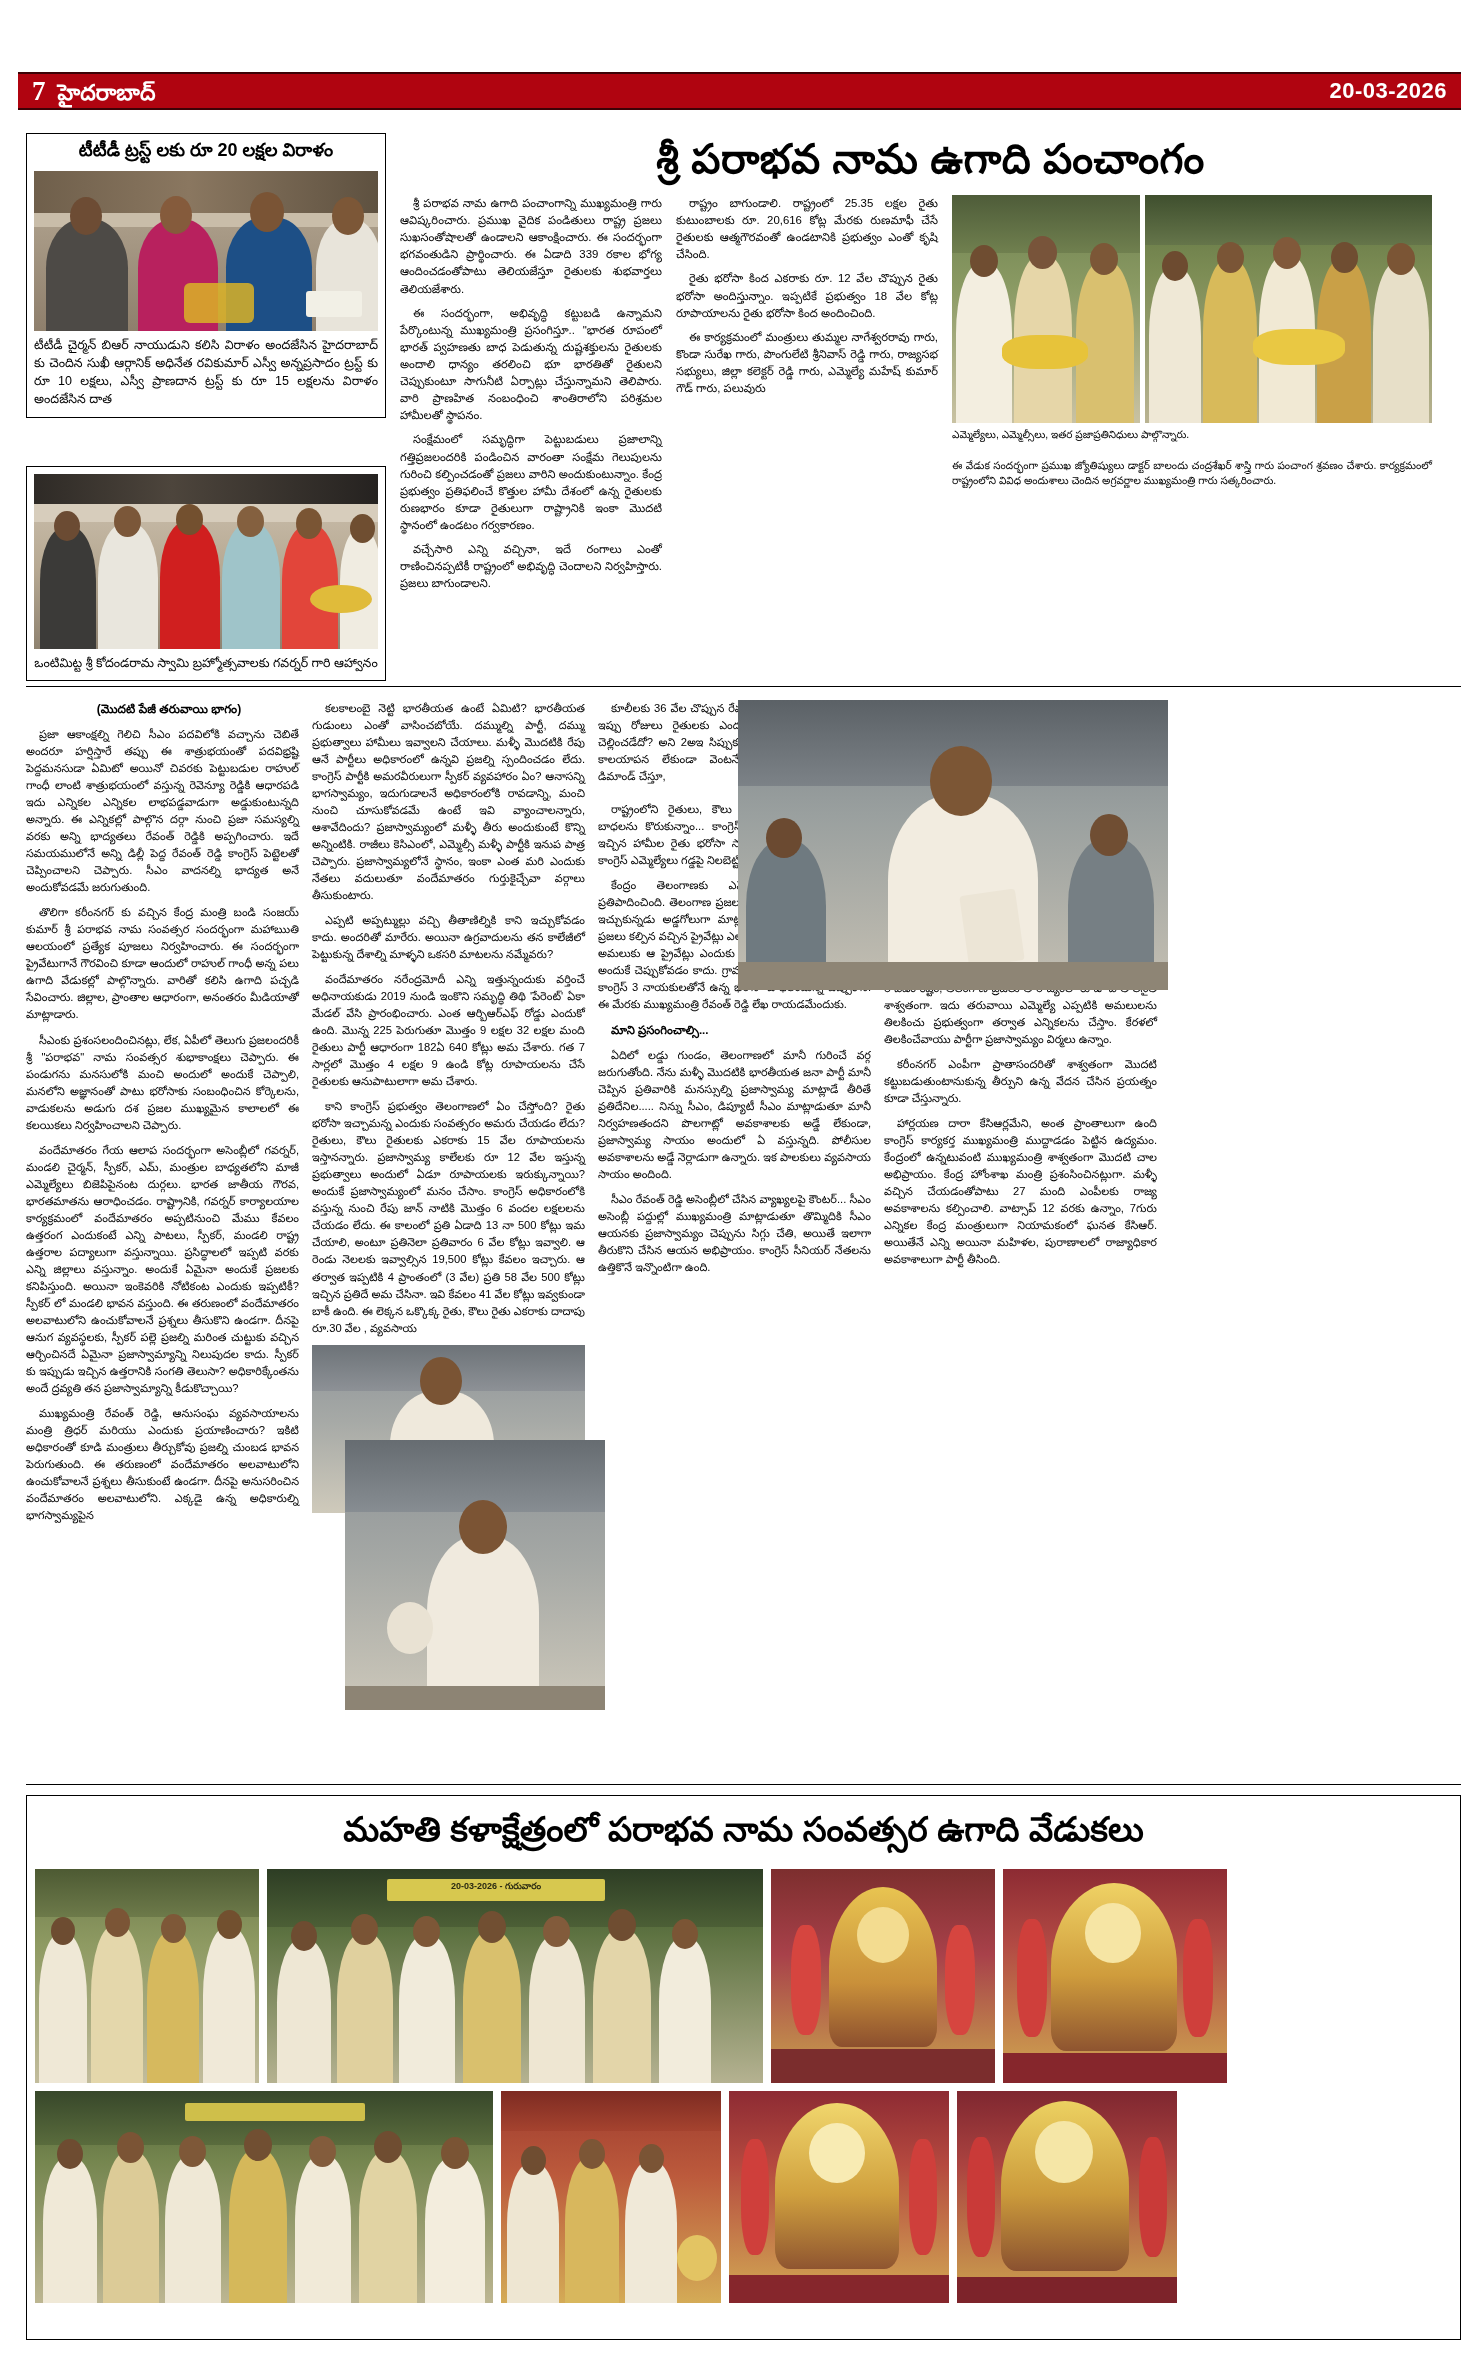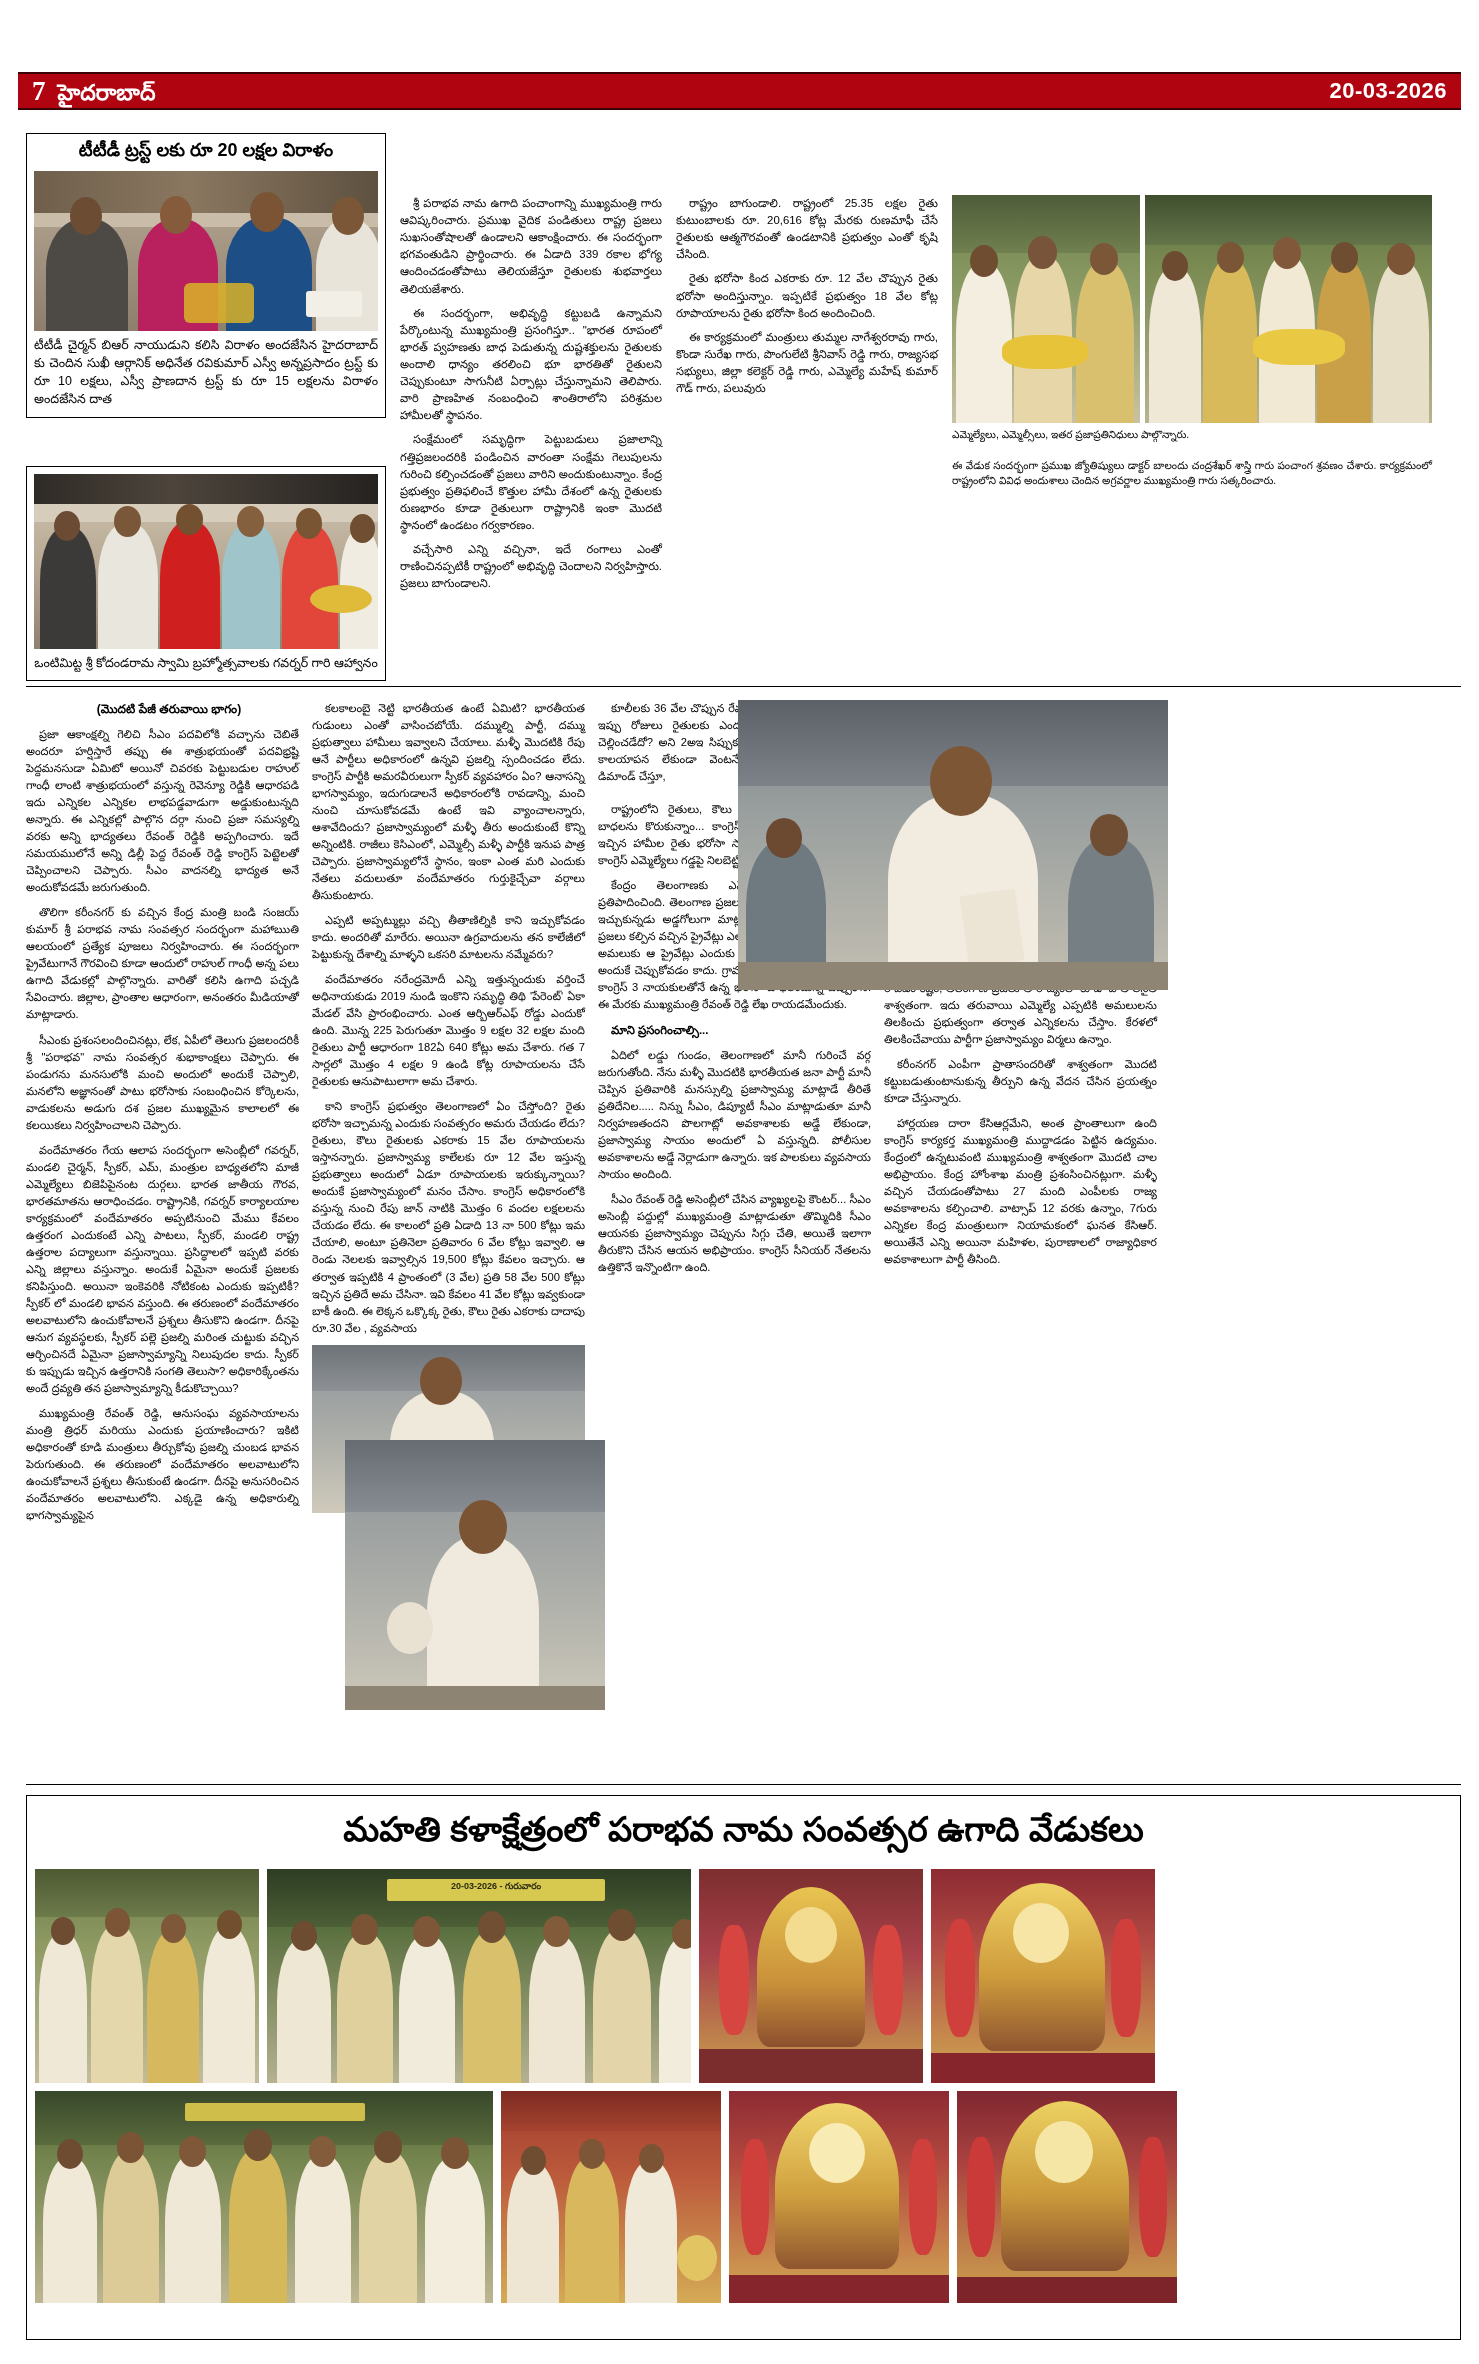--- a/index.html
+++ b/index.html
@@ -102,20 +102,21 @@
 <div class="page">
 
   <div class="masthead">
     <div class="mh-left">
       <span class="mh-num">7</span>
       <span class="mh-city">హైదరాబాద్</span>
     </div>
     <div class="mh-date">20-03-2026</div>
   </div>
 
+  <div class="main-headline">శ్రీ పరాభవ నామ ఉగాది పంచాంగం</div>
 
   <div class="lbox">
     <div class="lbox-title">టీటీడీ ట్రస్ట్‌ లకు రూ 20 లక్షల విరాళం</div>
     <div class="photo ph" style="height:160px;background:linear-gradient(180deg,#b9ad9a 0%,#a89a86 38%,#8e7f6c 100%);">
       <div class="strip" style="top:0;height:42px;background:linear-gradient(90deg,#6f5f4b,#8a7760 45%,#5e5140);"></div>
       <div class="strip" style="top:42px;height:14px;background:#c9bda9;"></div>
       <div class="fig" style="left:12px;width:82px;height:112px;background:#4d4a46;"></div>
       <div class="head" style="left:36px;bottom:96px;width:32px;height:38px;background:#6d4c34;"></div>
       <div class="fig" style="left:104px;width:80px;height:112px;background:#b8215e;"></div>
       <div class="head" style="left:126px;bottom:97px;width:32px;height:38px;background:#855b3c;"></div>
@@ -270,21 +271,21 @@
           <div class="fig" style="left:4px;width:48px;height:150px;background:#efe8d6;"></div>
           <div class="head" style="left:16px;bottom:138px;width:24px;height:28px;background:#6d4c31;"></div>
           <div class="fig" style="left:56px;width:52px;height:158px;background:#e4d7ab;"></div>
           <div class="head" style="left:70px;bottom:146px;width:25px;height:29px;background:#7b5536;"></div>
           <div class="fig" style="left:112px;width:52px;height:152px;background:#d6b95e;"></div>
           <div class="head" style="left:126px;bottom:140px;width:25px;height:29px;background:#7e5838;"></div>
           <div class="fig" style="left:168px;width:52px;height:156px;background:#f0e9d8;"></div>
           <div class="head" style="left:182px;bottom:144px;width:25px;height:29px;background:#72502f;"></div>
         </div>
 
-        <div class="ph" style="width:424px;height:214px;background:linear-gradient(180deg,#3a4f2f 0%,#5d7241 30%,#b5b291 100%);">
+        <div class="ph" style="width:496px;height:214px;background:linear-gradient(180deg,#3a4f2f 0%,#5d7241 30%,#b5b291 100%);">
           <div class="strip" style="top:0;height:58px;background:linear-gradient(180deg,#2d3d24,#4c5f36);"></div>
           <div style="position:absolute;left:120px;top:10px;width:218px;height:22px;background:#d7c84f;border-radius:2px;"></div>
           <div style="position:absolute;left:120px;top:12px;width:218px;text-align:center;font-size:9px;color:#2b2b12;font-weight:bold;">20-03-2026 - గురువారం</div>
           <div class="fig" style="left:10px;width:54px;height:144px;background:#eee7d4;"></div>
           <div class="head" style="left:24px;bottom:132px;width:26px;height:30px;background:#6e4c31;"></div>
           <div class="fig" style="left:70px;width:56px;height:150px;background:#e0d09e;"></div>
           <div class="head" style="left:84px;bottom:138px;width:27px;height:31px;background:#7a5435;"></div>
           <div class="fig" style="left:132px;width:56px;height:148px;background:#f1ebdb;"></div>
           <div class="head" style="left:146px;bottom:136px;width:27px;height:31px;background:#7d5737;"></div>
           <div class="fig" style="left:196px;width:58px;height:152px;background:#d9c06d;"></div>

